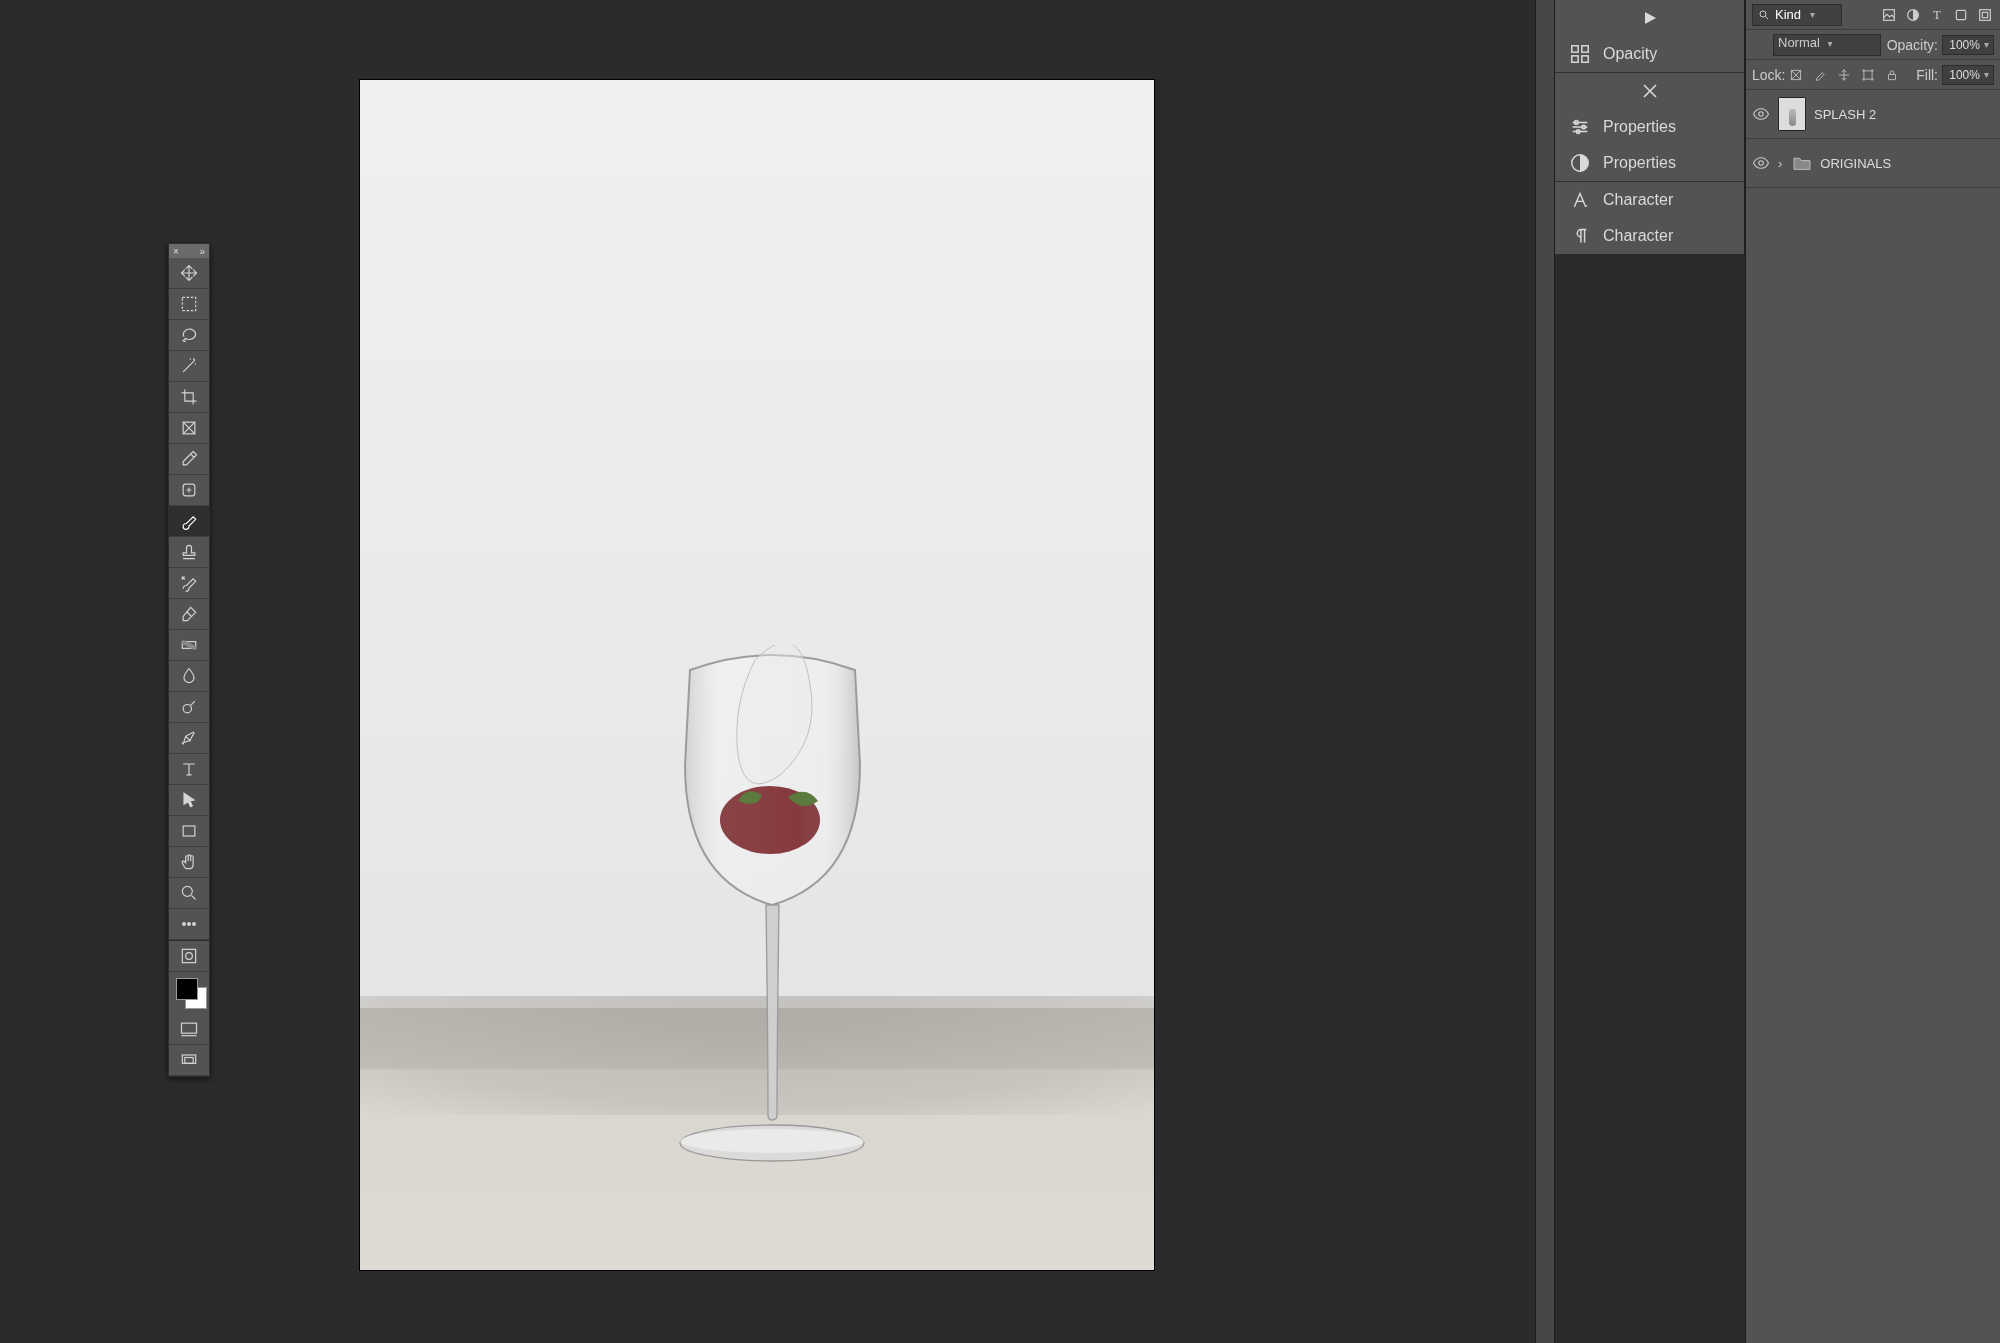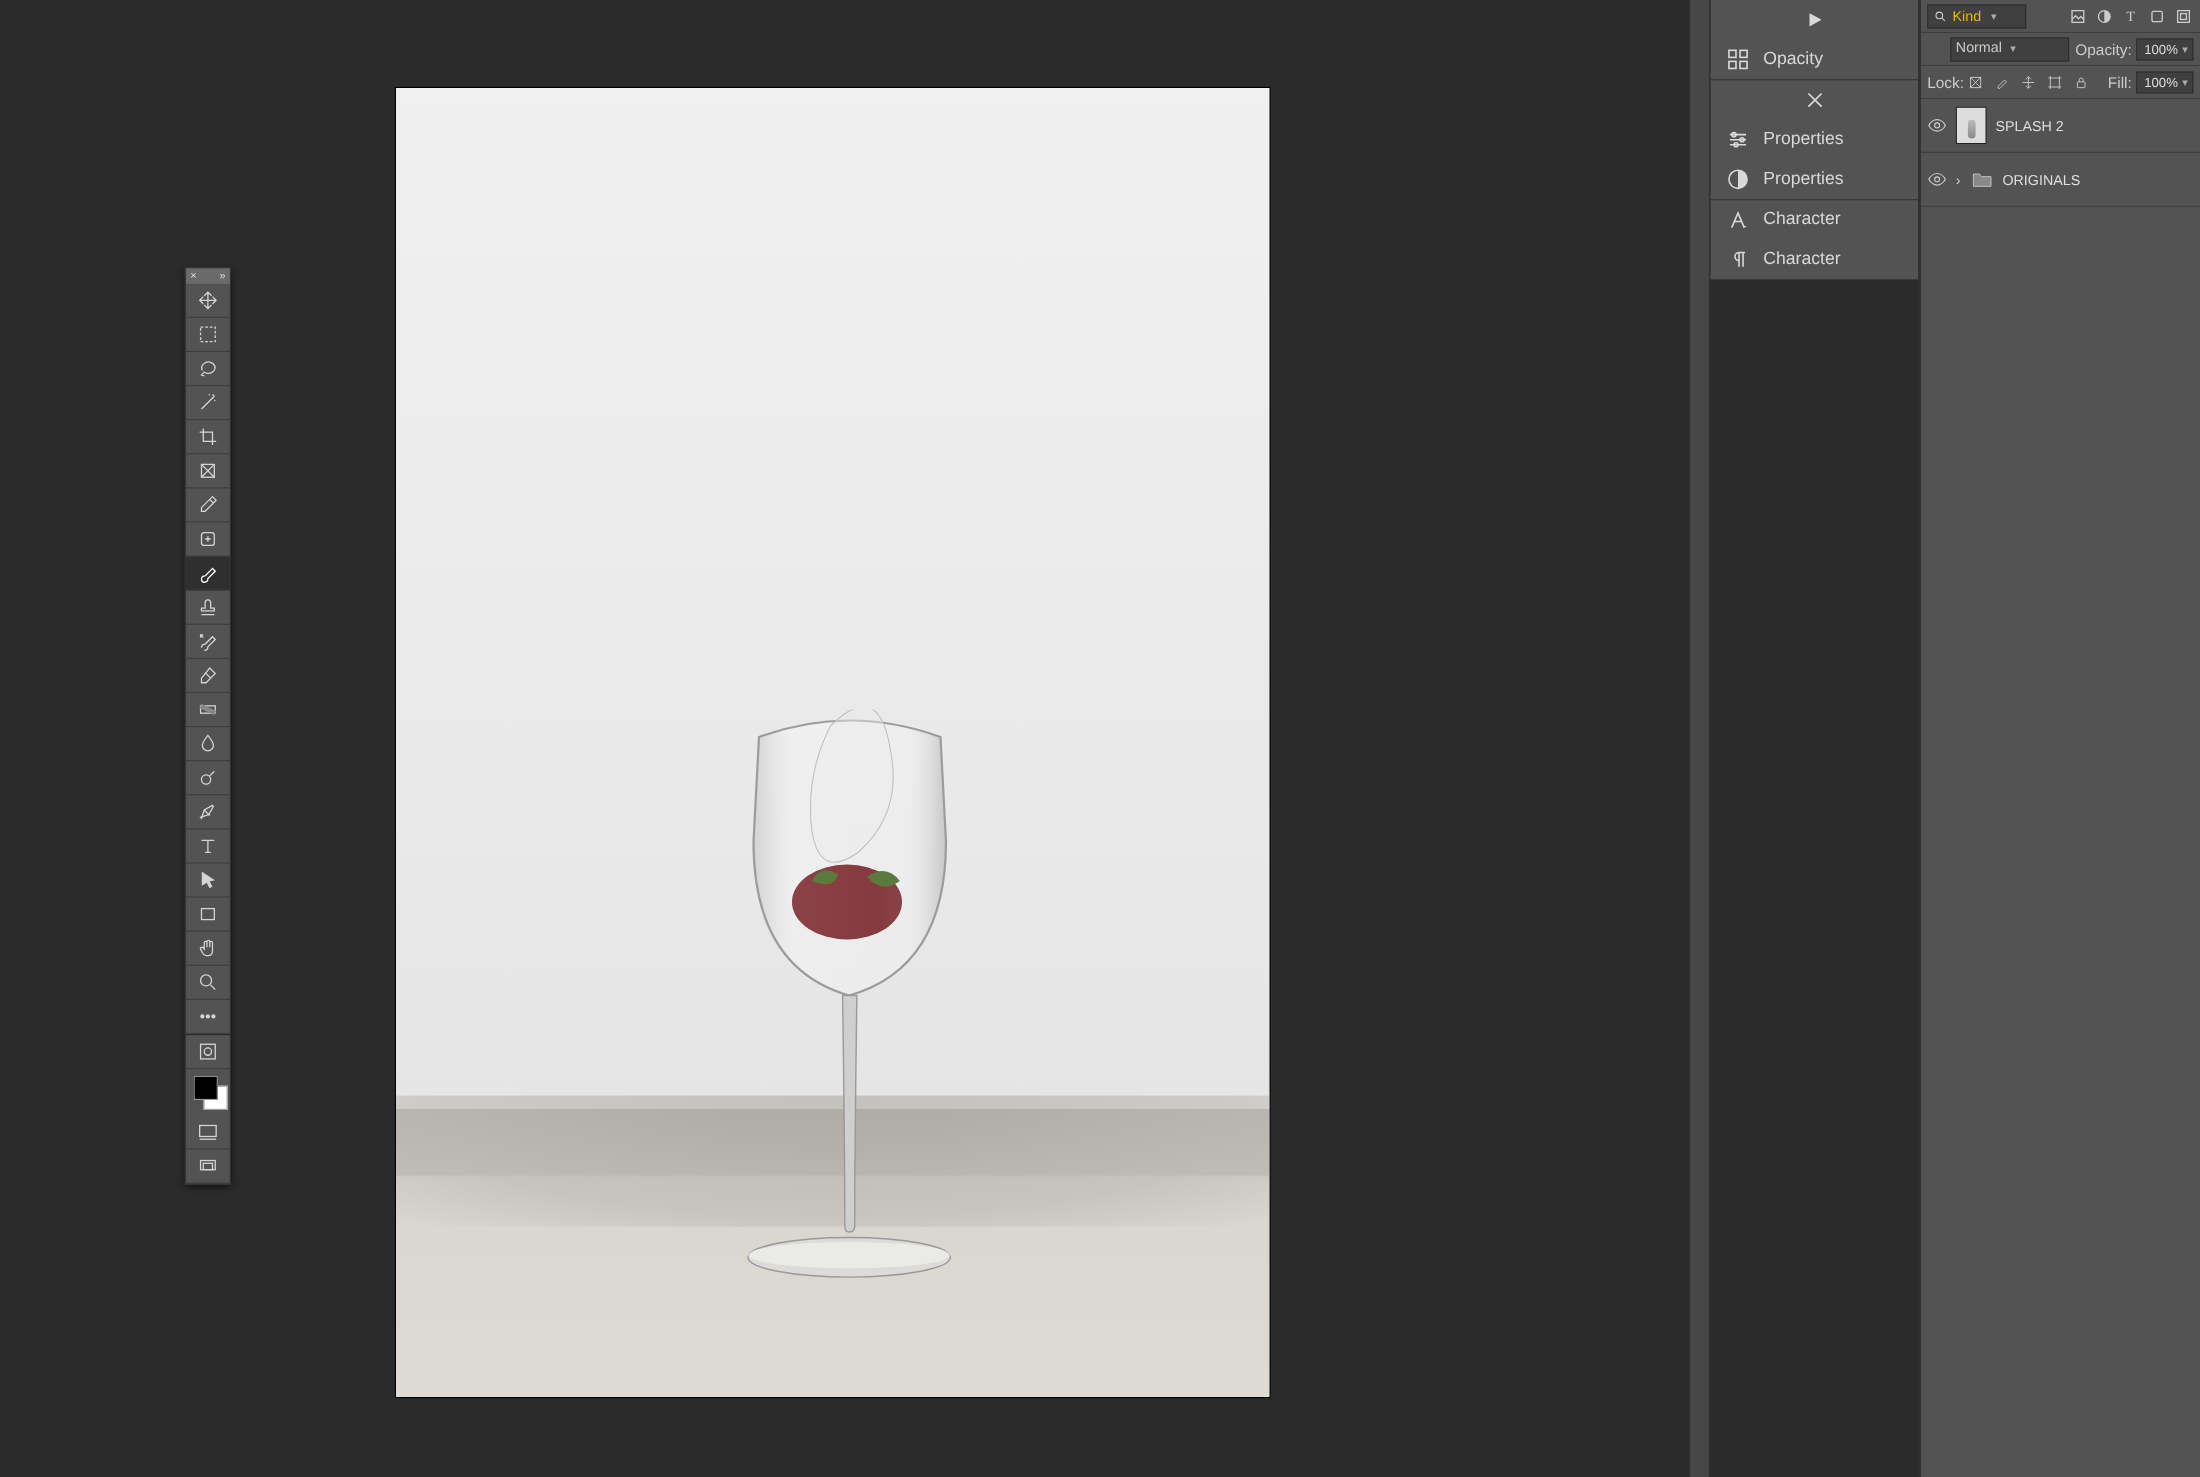--- a/index.html
+++ b/index.html
@@ -40,21 +40,21 @@
   .panel-btn{display:flex;align-items:center;gap:12px;height:36px;padding-left:14px;font-size:16px;color:#d9d9d9;}
   .panel-btn.play{justify-content:center;padding:0;}
   .panel-btn svg{width:22px;height:22px;stroke:#d9d9d9;fill:none;stroke-width:1.6;}
   .panel-btn.play svg{width:16px;height:16px;fill:#d9d9d9;stroke:none;}
   .panel-sep{height:1px;background:#333;}
   
   
   .layers-panel{position:absolute;left:1745px;top:0;right:0;width:255px;height:1343px;background:#535353;border-left:1px solid #1e1e1e;}
   .lp-row{display:flex;align-items:center;height:30px;padding:0 6px;gap:4px;border-bottom:1px solid #3d3d3d;font-size:14px;color:#ccc;}
   .lp-search{display:flex;align-items:center;gap:4px;}
-  .lp-search .kindbox{background:#404040;border:1px solid #2d2d2d;height:22px;width:90px;display:flex;align-items:center;padding:0 5px;font-size:13px;color:#eab308;gap:5px;}
+  .lp-search .kindbox{background:#404040;border:1px solid #2d2d2d;height:22px;width:90px;display:flex;align-items:center;padding:0 5px;font-size:13px;color:#ffffff;gap:5px;}
   .lp-filtericons{display:flex;gap:6px;margin-left:auto;}
   .lp-filtericons span{width:18px;height:18px;display:flex;align-items:center;justify-content:center;font-size:13px;color:#ccc;}
   .lp-blend{display:flex;align-items:center;gap:6px;}
   .lp-blend select,.selbox{background:#404040;border:1px solid #2d2d2d;color:#ccc;height:22px;font-size:13px;padding:0 4px;width:110px;margin-left:21px;}
   .lp-opacity{margin-left:auto;display:flex;align-items:center;gap:4px;}
   .pctbox{background:#404040;border:1px solid #2d2d2d;width:52px;height:20px;font-size:12px;color:#ddd;display:flex;align-items:center;justify-content:flex-end;padding-right:4px;}
   .lp-lock .icons{display:flex;gap:10px;align-items:center;}
   .lp-lock svg{width:14px;height:14px;stroke:#ccc;fill:none;stroke-width:1.4;}
   .lp-lock .fill{margin-left:auto;display:flex;align-items:center;gap:4px;}
   

